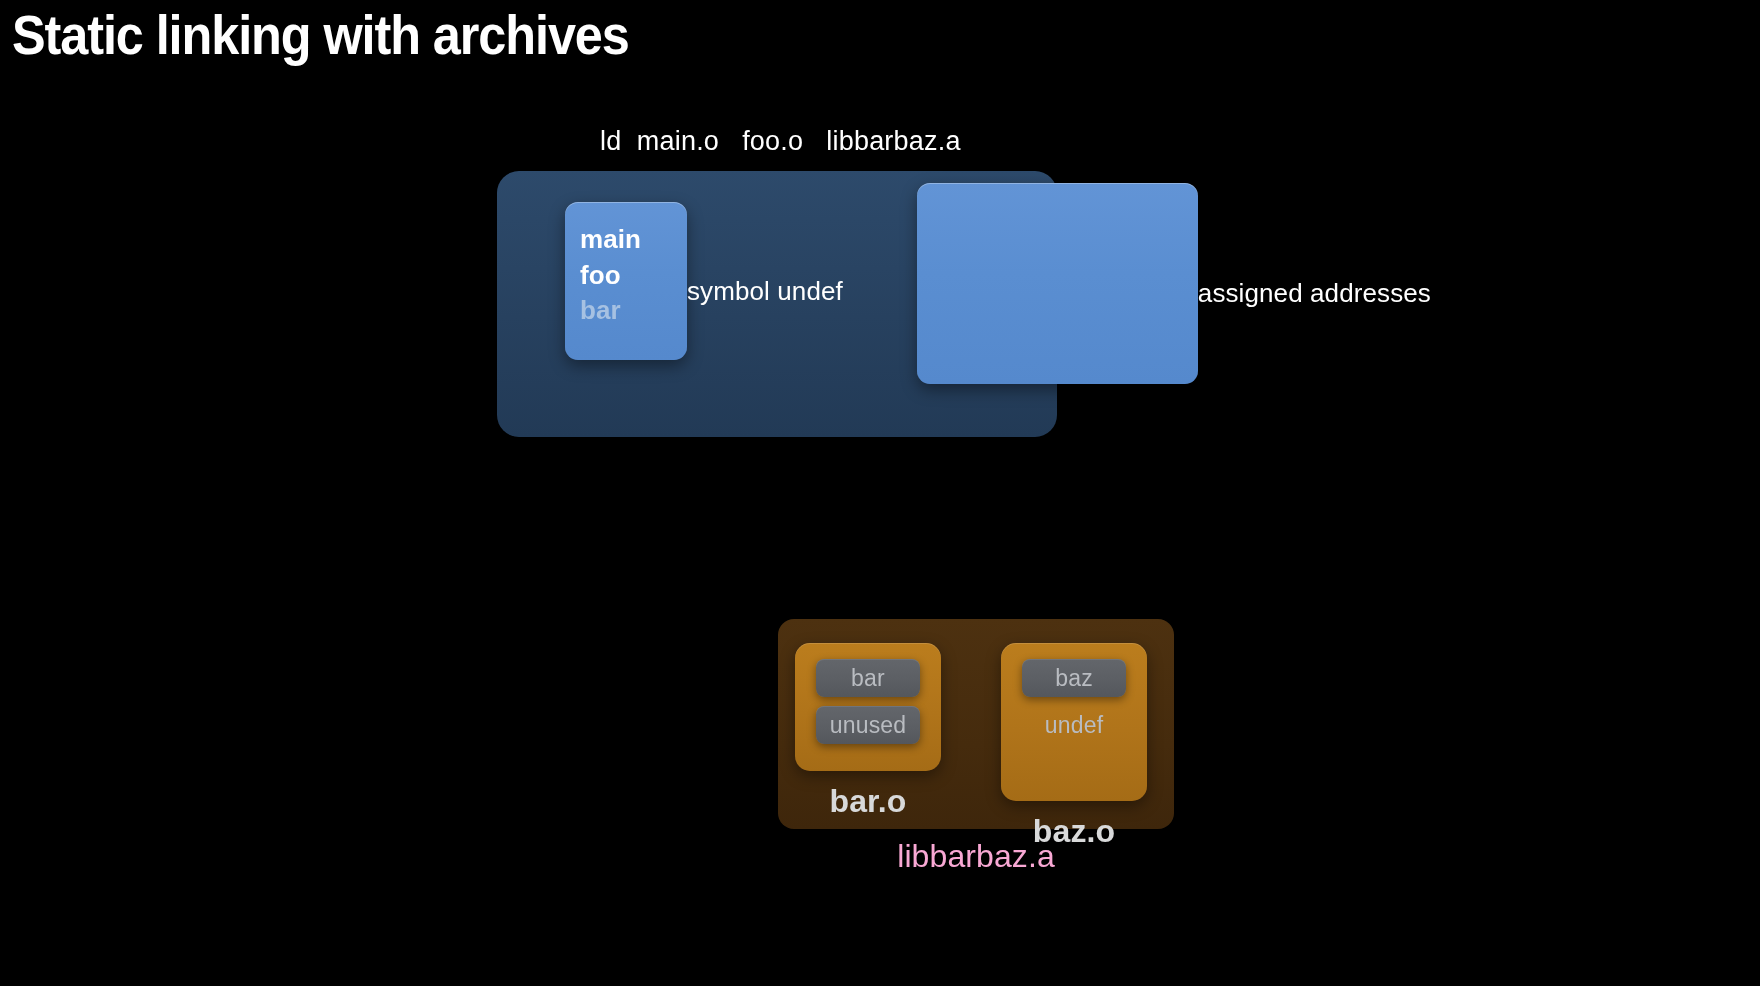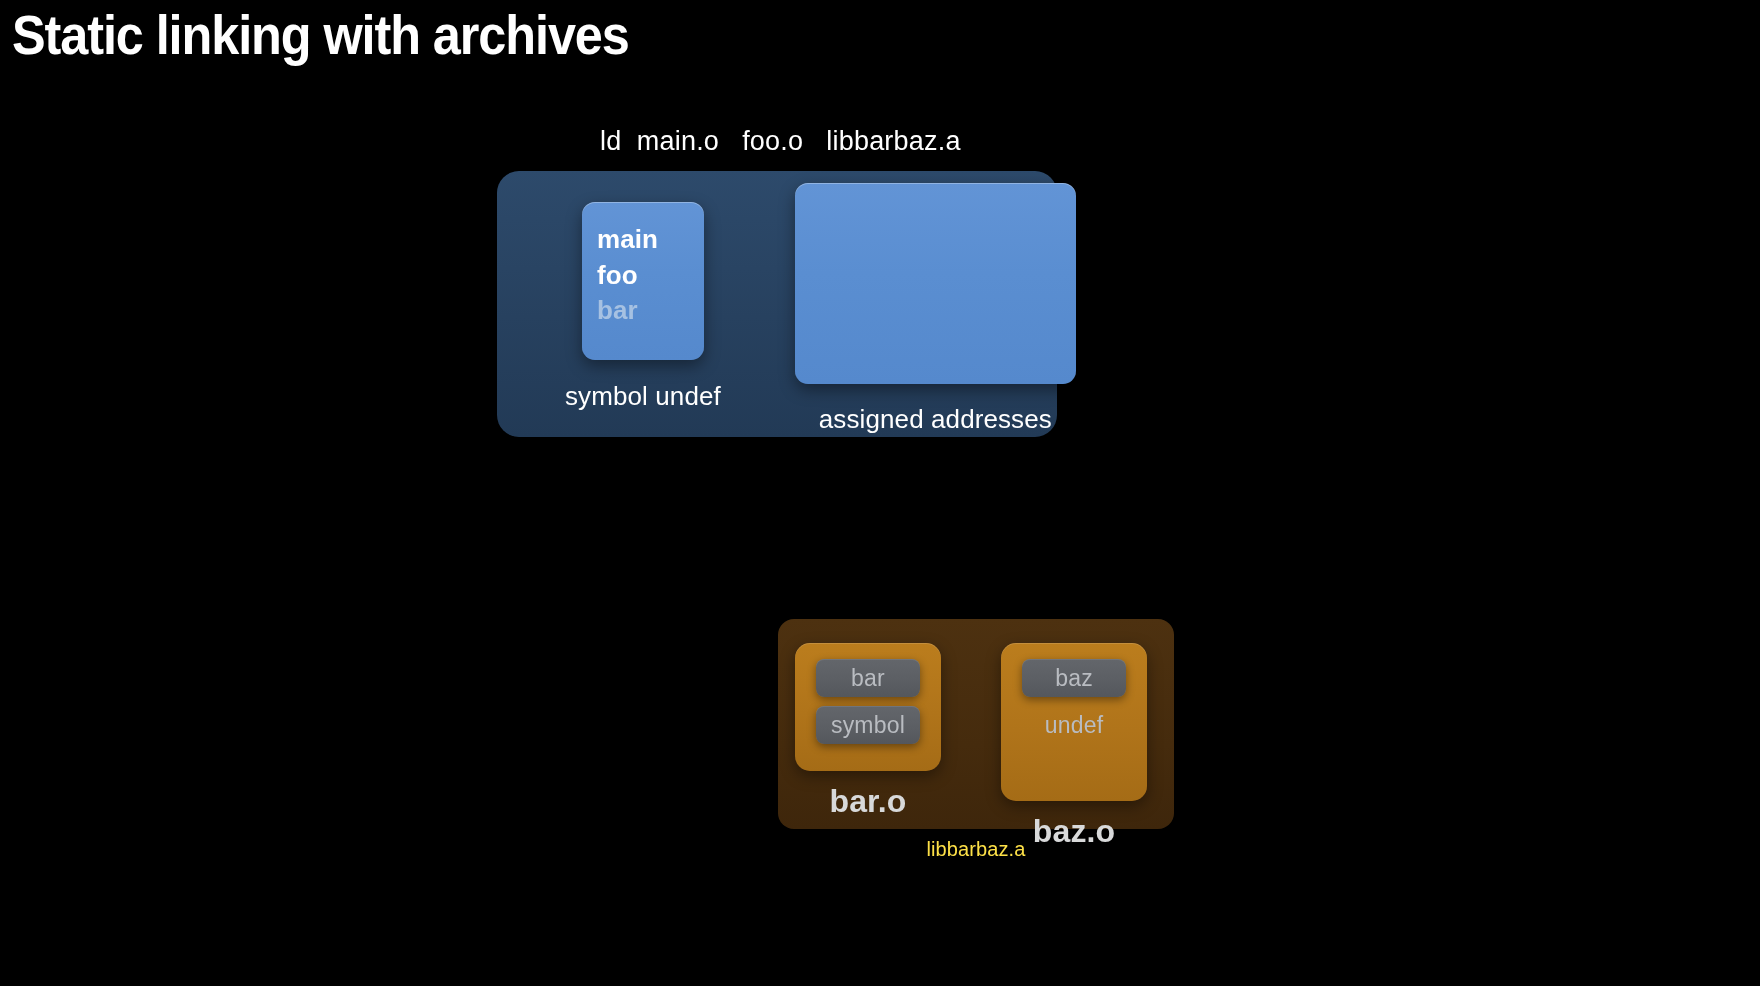--- a/index.html
+++ b/index.html
@@ -56,21 +56,21 @@
     box-shadow: 0 10px 26px rgba(0,0,0,0.55);
   }
   #linker-columns {
     position: absolute;
     inset: 0;
     display: flex;
     align-items: flex-start;
   }
   .linker-col {
     display: flex;
-    flex-direction: column;
+    flex-direction: row;
     align-items: center;
   }
   .col-symbols { margin-left: 68px; margin-top: 31px; }
   .col-addresses { margin-left: 74px; margin-top: 12px; justify-content: flex-end; }
 
   .slab {
     background: linear-gradient(180deg, #6294d6 0%, #5a8ed1 45%, #5589cd 100%);
     border-radius: 13px;
     box-shadow: 0 6px 16px rgba(0,0,0,0.40),
                 inset 0 1px 0 rgba(255,255,255,0.30);
@@ -180,23 +180,23 @@
     white-space: nowrap;
     letter-spacing: 0.1px;
   }
 
   #archive-caption {
     position: absolute;
     left: 778px;
     top: 838px;
     width: 396px;
     text-align: center;
-    font-size: 20px;
-    font-weight: 500;
-    color: #fde047;
+    font-size: 32px;
+    font-weight: 500;
+    color: #f9a8d4;
     letter-spacing: 0.1px;
   }
 </style>
 </head>
 <body>
 
 <div id="slide-title">Static linking with archives</div>
 
 <div id="command-line">ld  main.o   foo.o   libbarbaz.a</div>
 
@@ -218,21 +218,21 @@
     </div>
 
   </div>
 </div>
 
 <div id="archive-panel">
 
   <div class="object-col col-bar">
     <div id="object-box-bar" class="object-box">
       <div class="chip">bar</div>
-      <div class="chip">symbol</div>
+      <div class="chip">unused</div>
     </div>
     <div class="object-caption">bar.o</div>
   </div>
 
   <div class="object-col col-baz">
     <div id="object-box-baz" class="object-box">
       <div class="chip">baz</div>
       <div class="plain-symbol">undef</div>
     </div>
     <div class="object-caption">baz.o</div>

